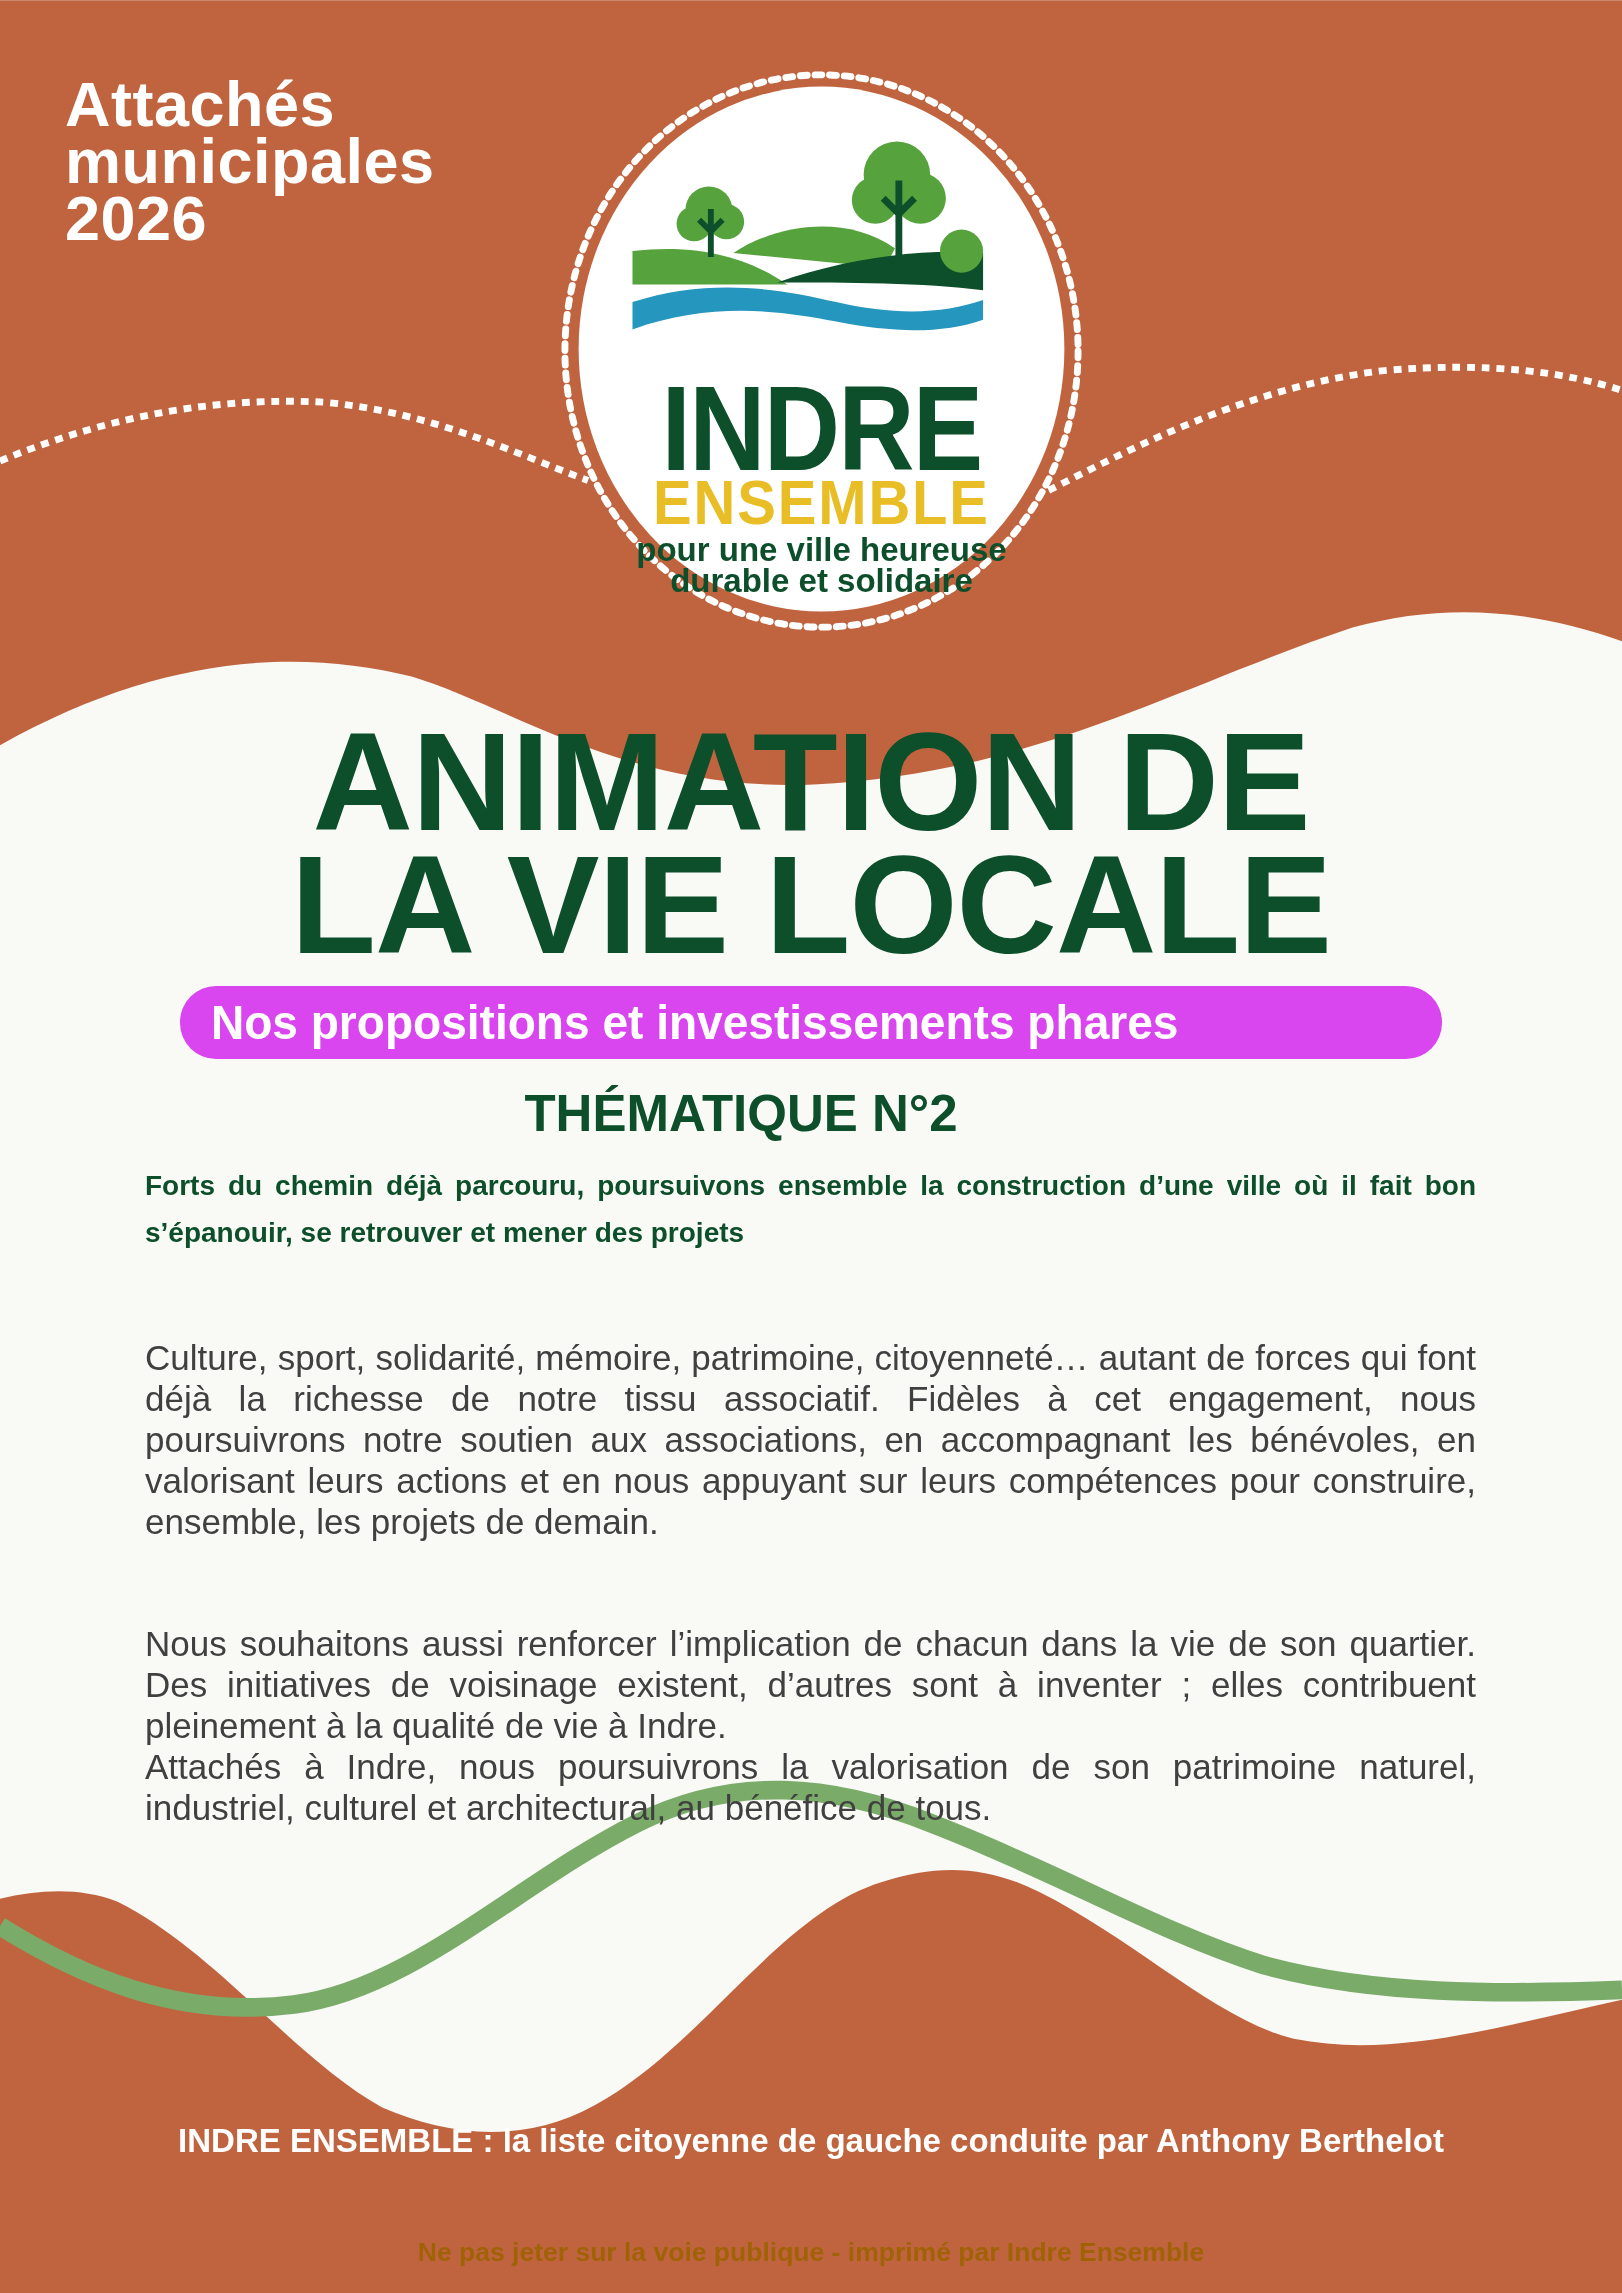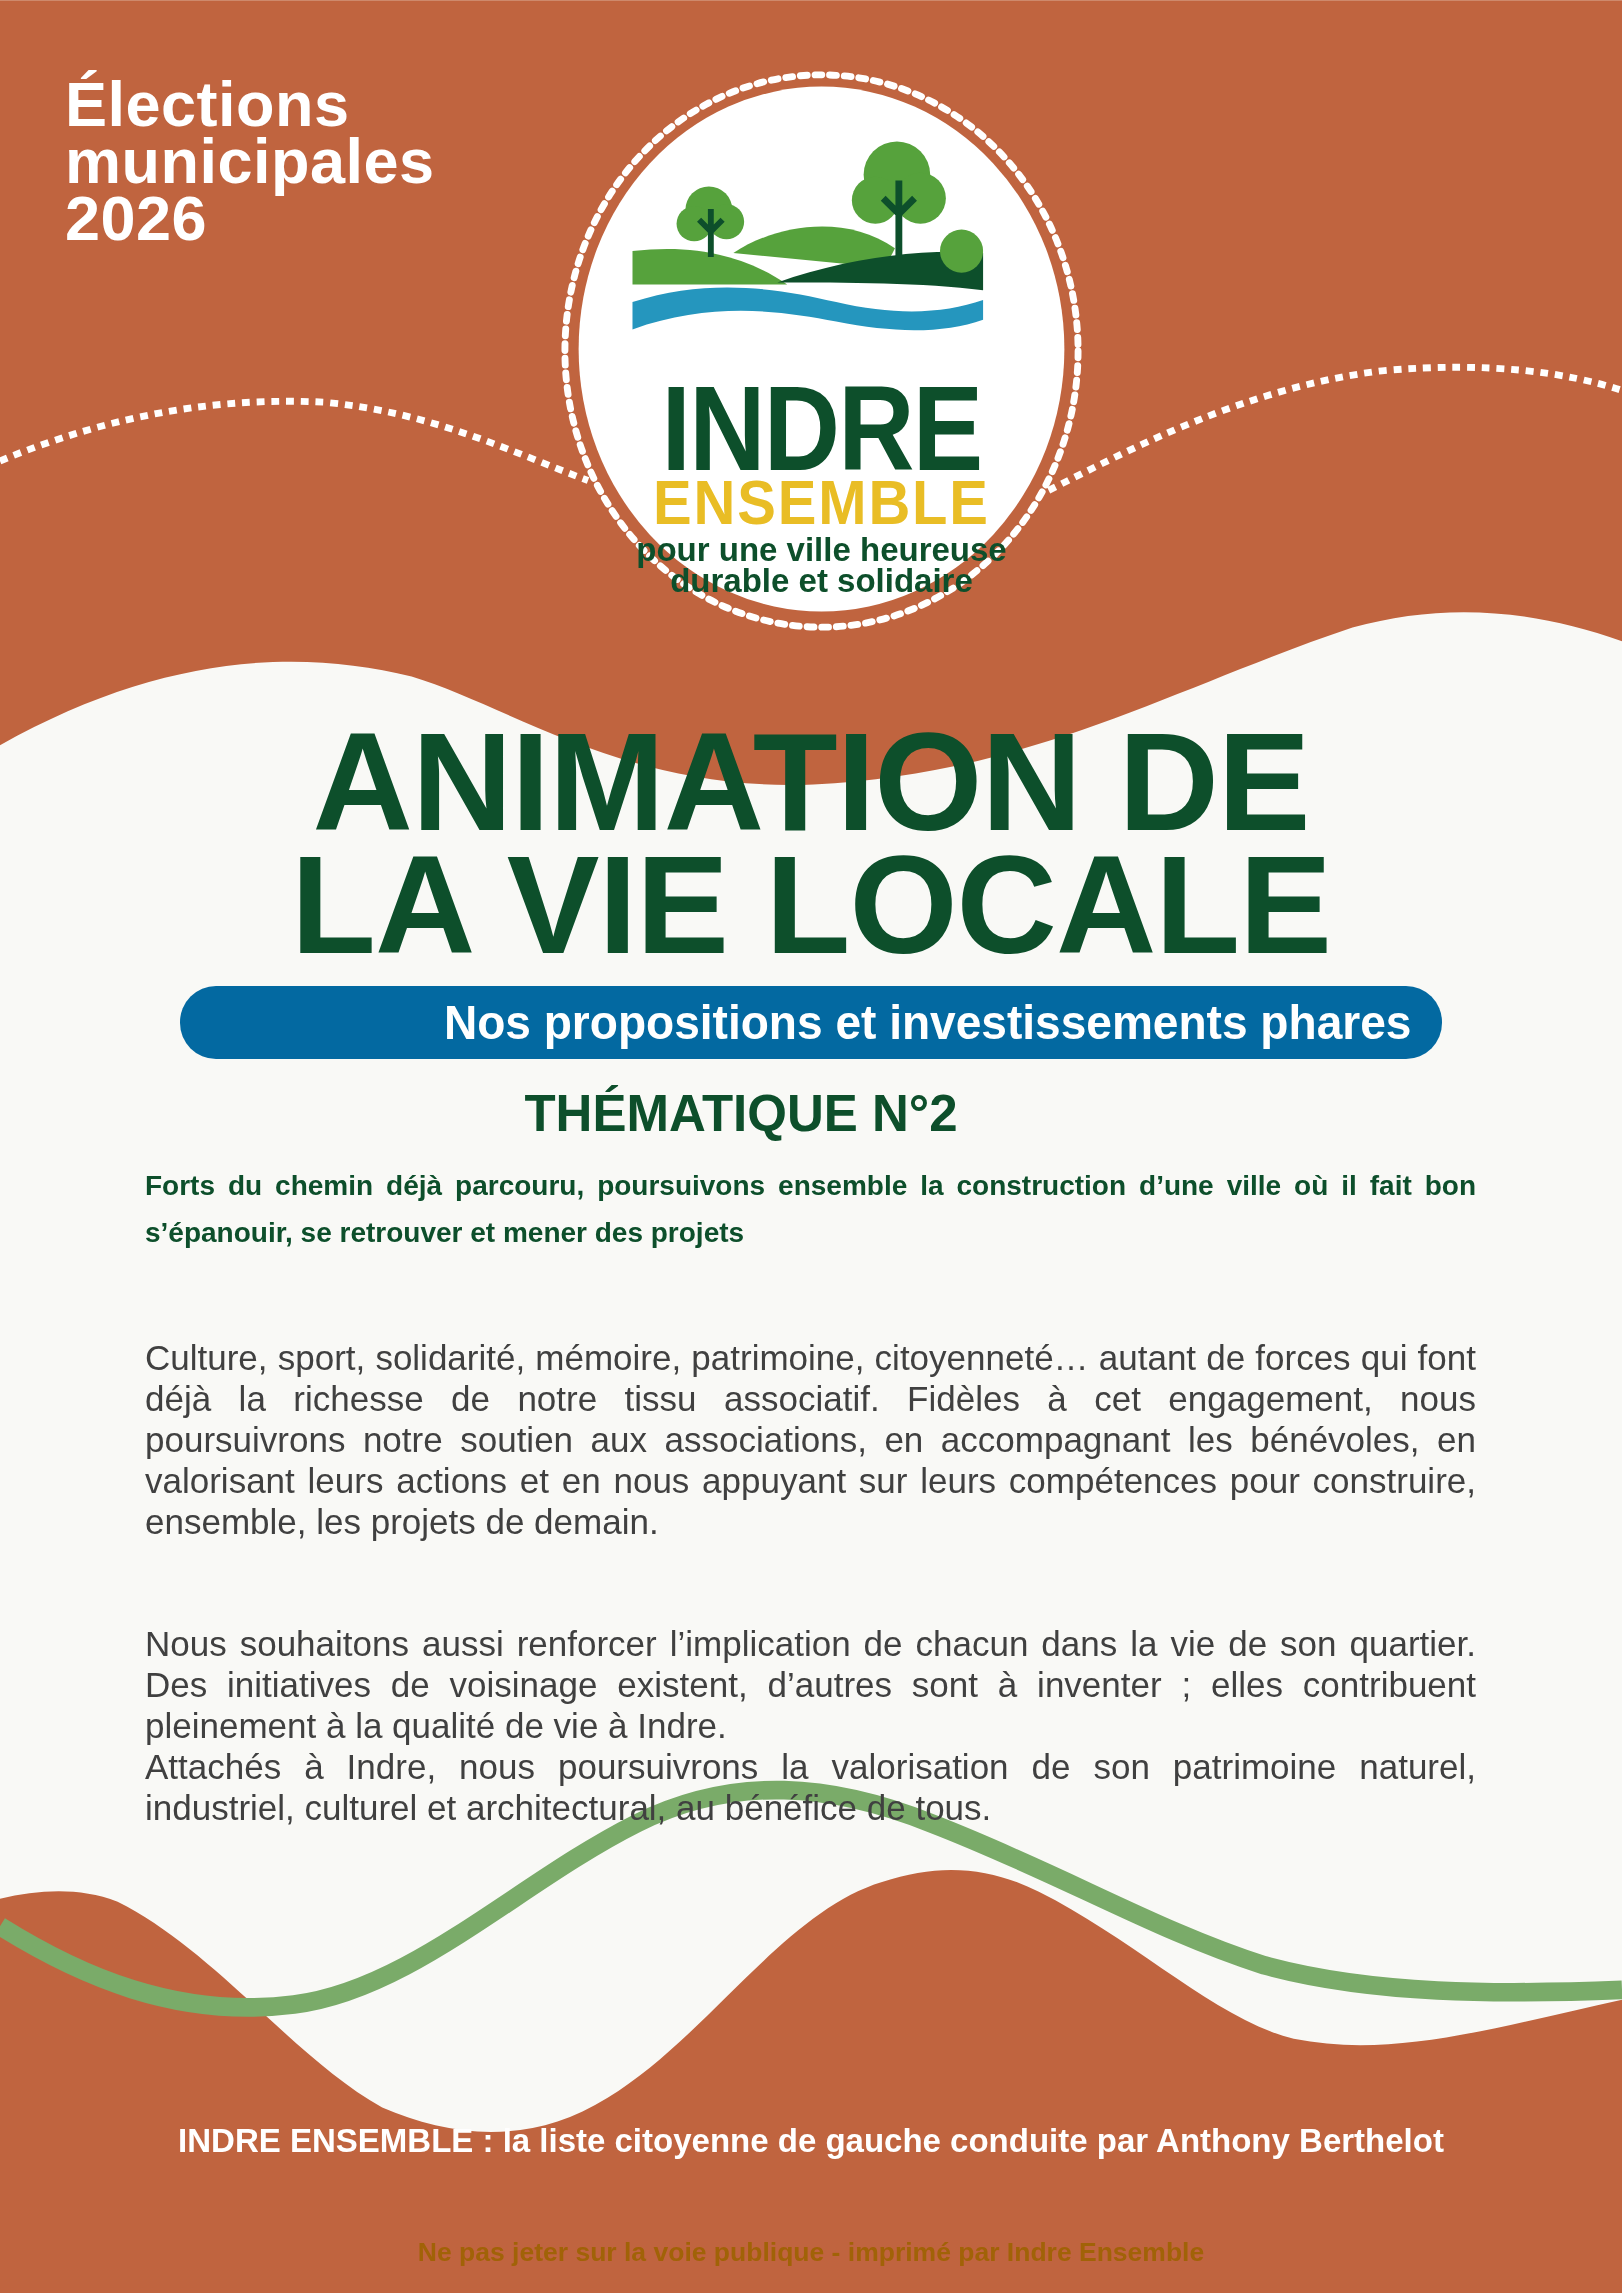--- a/index.html
+++ b/index.html
@@ -14,21 +14,21 @@
   .logo-inner { position: absolute; left: 0; top: 0; width: 100%; height: 100%; }
   .logo-indre { position: absolute; left: 0; width: 100%; top: 302px; text-align: center; color: #0d4f2b; font-weight: 700; font-size: 120px; line-height: 118px; letter-spacing: -2px; transform: scaleX(0.88); transform-origin: center; }
   .logo-ensemble { position: absolute; left: 0; width: 100%; top: 404px; text-align: center; color: #e9bd25; font-weight: 700; font-size: 63px; line-height: 63px; letter-spacing: 2px; transform: scaleX(0.92); transform-origin: center; }
   .logo-tag { position: absolute; left: 0; width: 100%; text-align: center; color: #0d4f2b; font-weight: 700; font-size: 33px; line-height: 31px; }
   .logo-tag1 { top: 467px; }
   .logo-tag2 { top: 498px; }
 
   .main-title { left: 0; width: 1622px; top: 720px; text-align: center; color: #0d4f2b; font-weight: 700; font-size: 139px; line-height: 123px; letter-spacing: -1px; }
   .main-title div { white-space: nowrap; }
 
-  .pill { left: 180px; top: 986px; width: 1262px; height: 73px; background: #0369a1; border-radius: 36px; color: #ffffff; font-weight: 700; font-size: 49px; line-height: 73px; text-align: right; white-space: nowrap; }
+  .pill { left: 180px; top: 986px; width: 1262px; height: 73px; background: #d946ef; border-radius: 36px; color: #ffffff; font-weight: 700; font-size: 49px; line-height: 73px; text-align: left; white-space: nowrap; }
   .pill span { display: inline-block; transform: scaleX(0.94); }
 
   .thematique { left: 0; width: 1482px; top: 1084px; text-align: center; color: #0d4f2b; font-weight: 700; font-size: 51px; line-height: 59px; }
 
   .lead { left: 145px; width: 1331px; top: 1162px; color: #0d4f2b; font-weight: 700; font-size: 28px; line-height: 47px; text-align: justify; }
 
   .para { left: 145px; width: 1331px; color: #404040; font-size: 35px; line-height: 41px; text-align: justify; }
   .para1 { top: 1337px; }
   .para2 { top: 1623px; }
 
@@ -43,21 +43,21 @@
   <path d="M0,0 H1655 V654 C1560,620 1470,615 1380,640 C1200,700 1050,790 830,800 C640,808 520,720 420,690 C300,660 160,670 0,760 Z" fill="#c0643f"></path>
 
   <path d="M0,470 C120,420 230,405 330,410 C440,420 520,460 600,490 M1070,500 C1150,460 1270,395 1410,378 C1520,368 1600,380 1655,398" fill="none" stroke="#ffffff" stroke-width="7" stroke-dasharray="8 7"></path>
 
   <path d="M0,1937 C40,1928 80,1925 120,1940 C220,1990 300,2100 390,2150 C460,2180 540,2190 620,2140 C720,2080 800,1950 900,1920 C960,1900 1010,1905 1060,1930 C1160,1980 1240,2060 1320,2080 C1420,2100 1520,2070 1655,2040 V2340 H0 Z" fill="#c0643f"></path>
 
   <path d="M0,1965 C80,2015 180,2060 300,2045 C420,2030 530,1920 650,1860 C750,1810 850,1820 950,1860 C1080,1910 1180,1970 1290,2005 C1400,2035 1530,2035 1655,2030" fill="none" stroke="#7aab69" stroke-width="19"></path>
 </svg>
 
 <div class="layer election-title">
-  <div>Élections</div>
+  <div>Attachés</div>
   <div>municipales</div>
   <div>2026</div>
 </div>
 
 <div class="layer logo">
   <svg class="logo-inner" viewBox="0 0 550 580" xmlns="http://www.w3.org/2000/svg">
     <ellipse cx="275" cy="290" rx="262" ry="282" fill="none" stroke="#ffffff" stroke-width="7" stroke-dasharray="7 8" stroke-linecap="round"></ellipse>
     <ellipse cx="275" cy="288" rx="248" ry="268" fill="#ffffff"></ellipse>
     <g>
 

